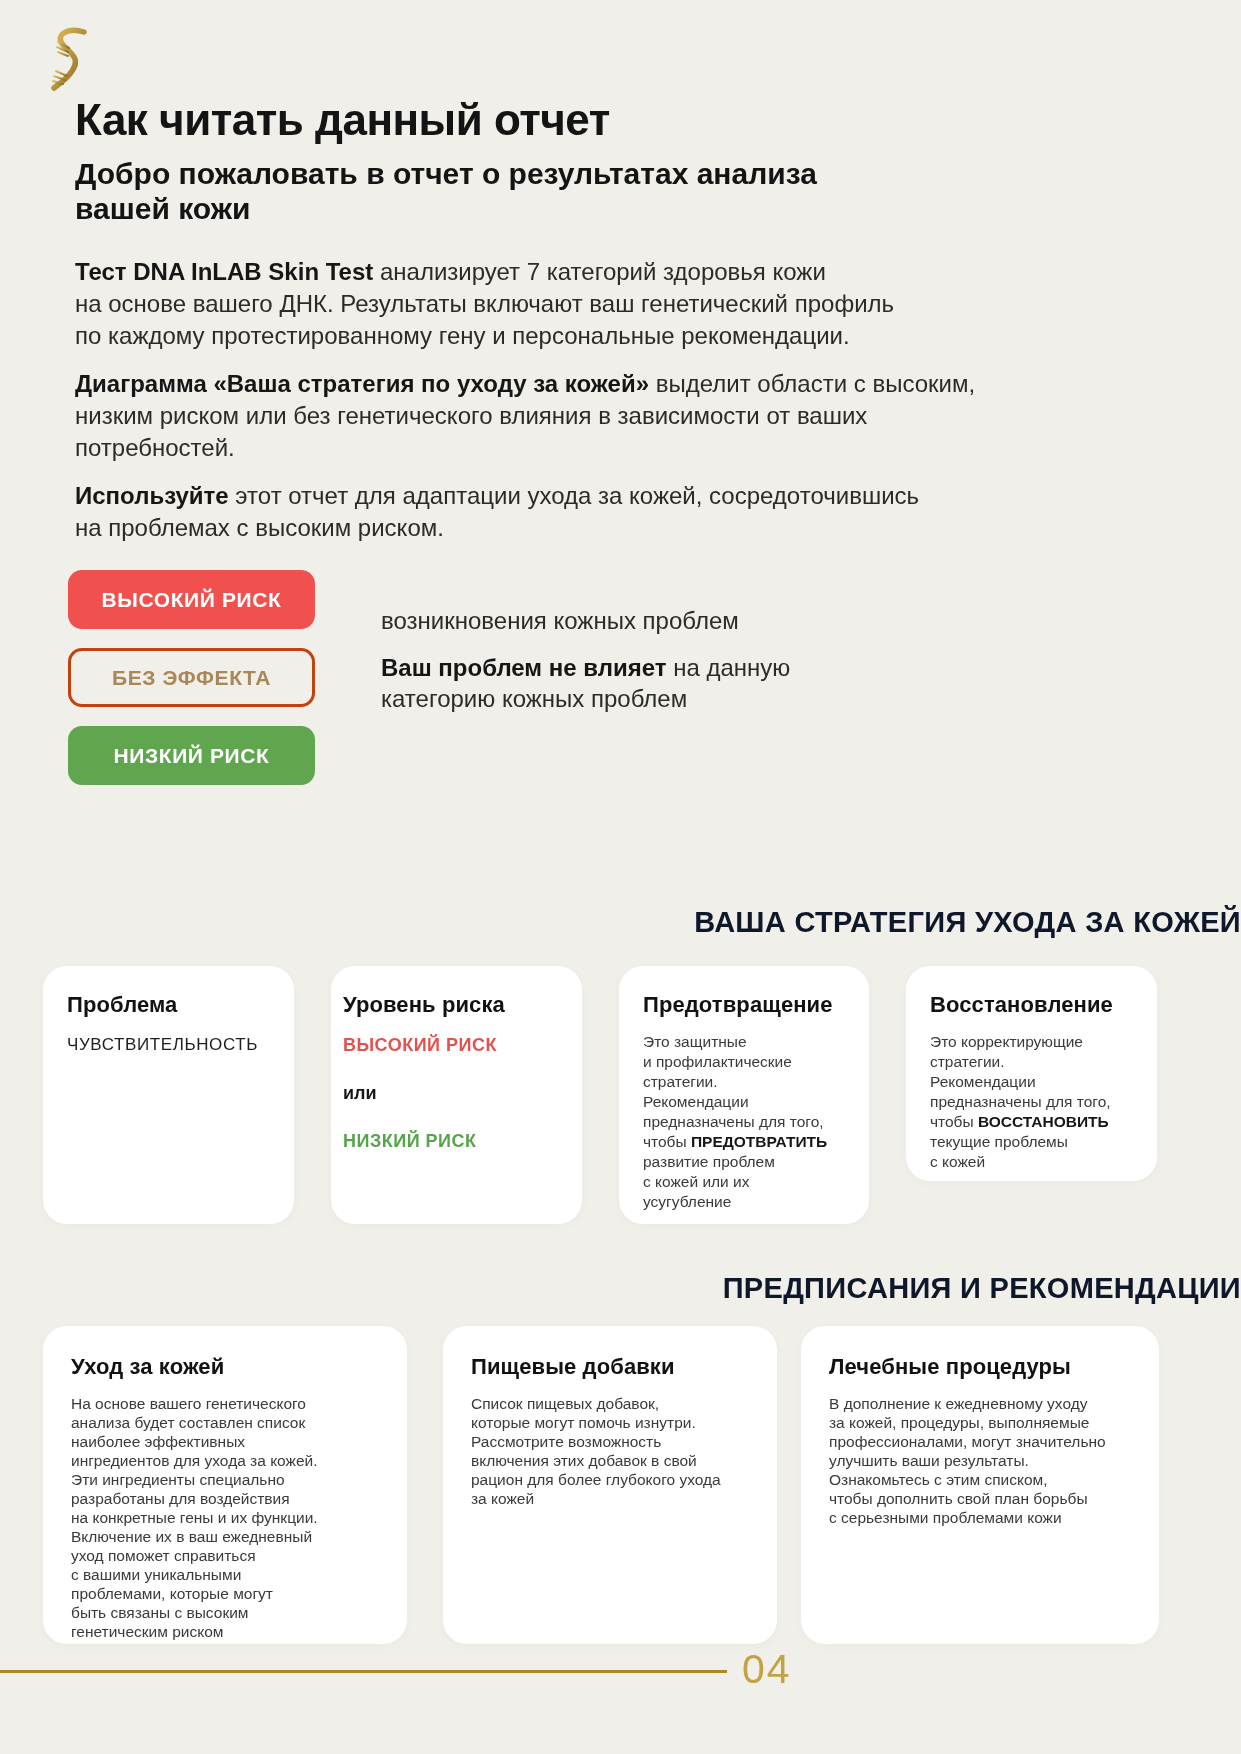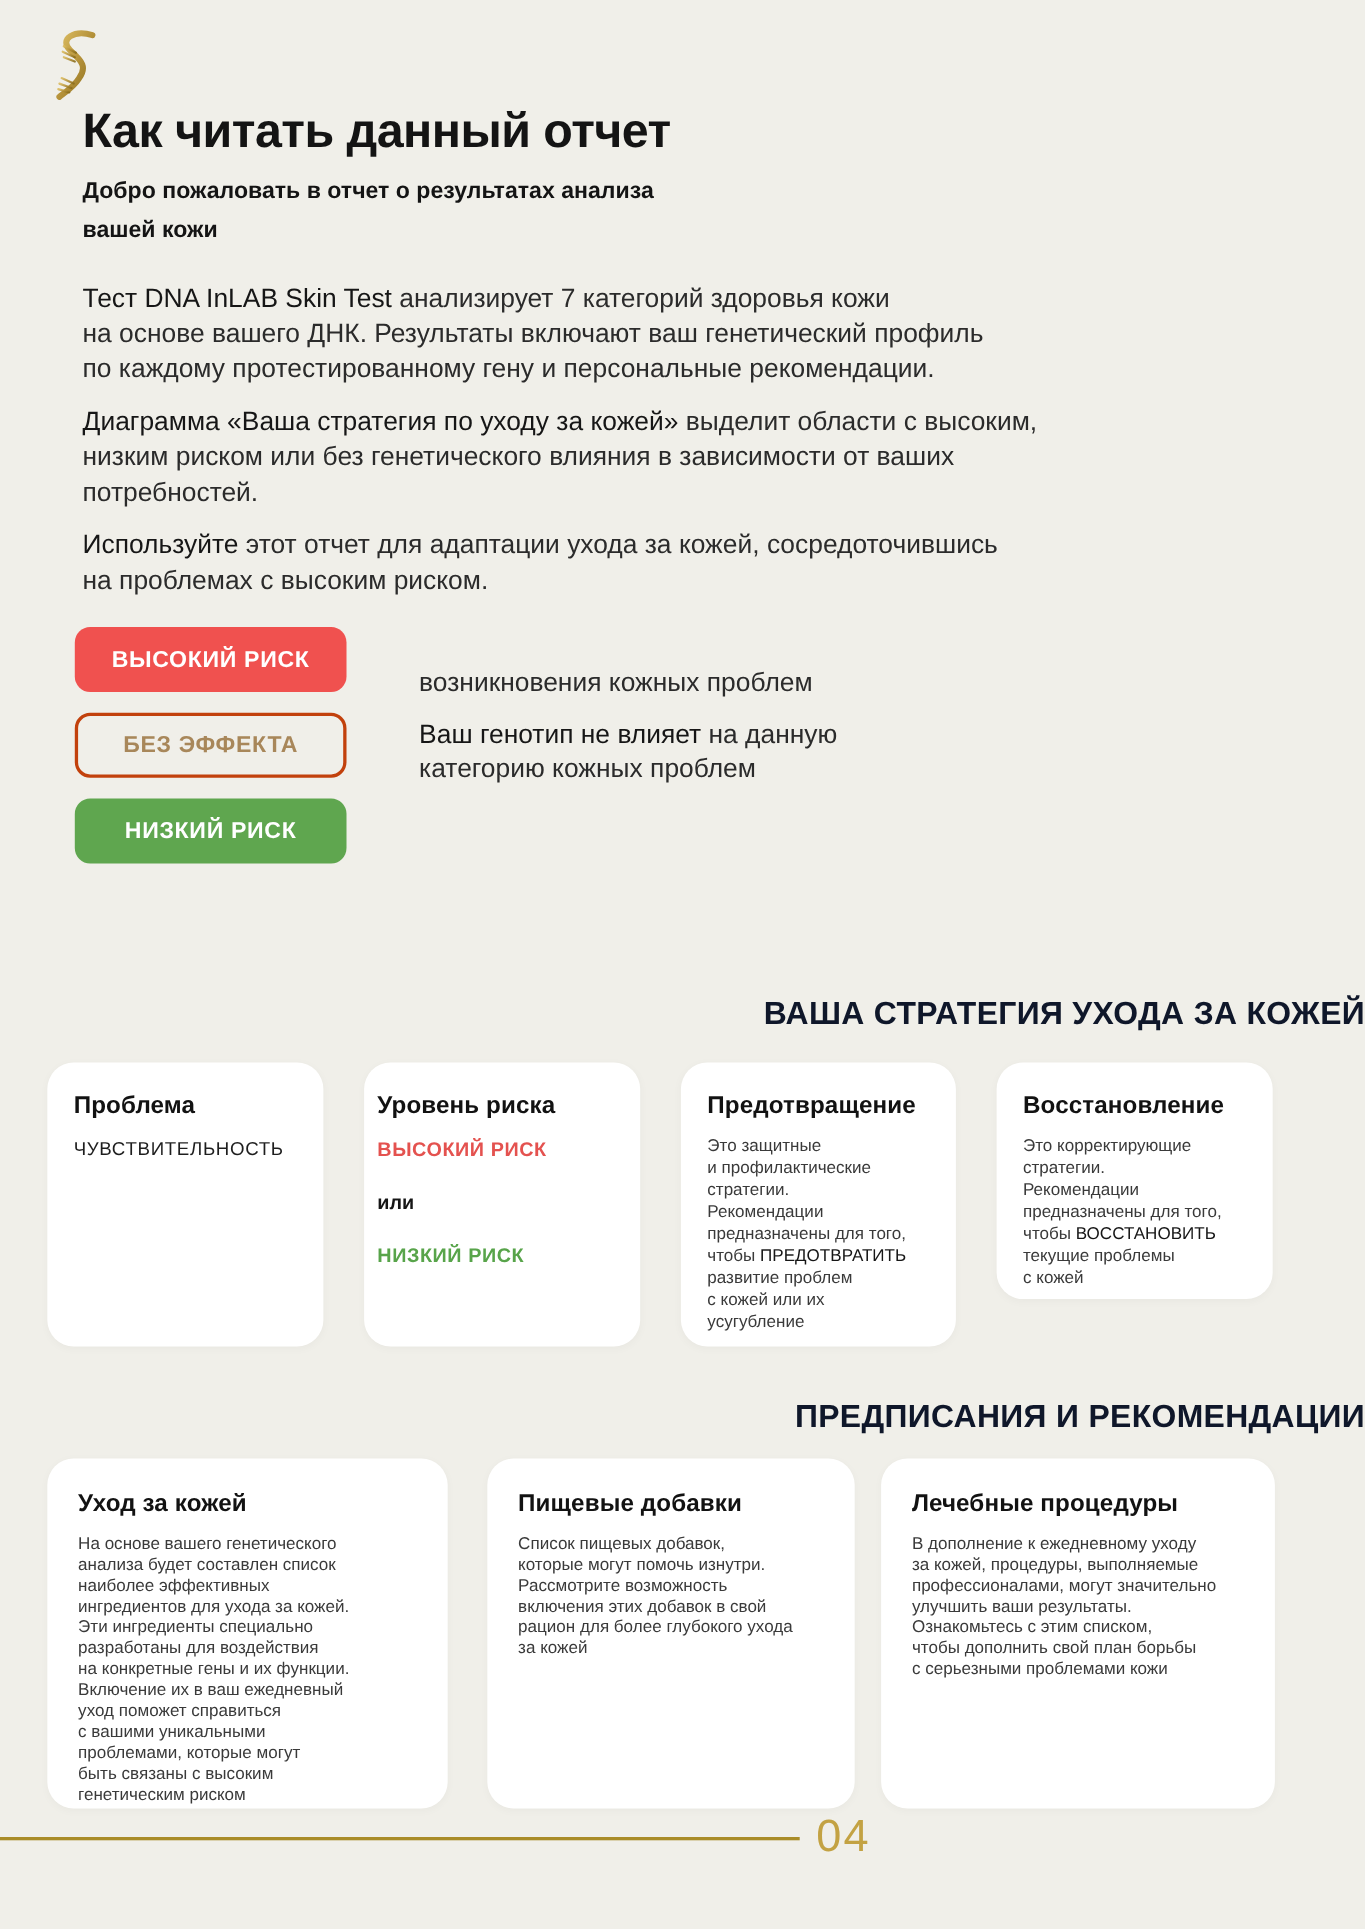--- a/index.html
+++ b/index.html
@@ -14,30 +14,30 @@
     box-sizing:border-box;
     padding-top:96px;
   }
   .logo{position:absolute;left:44px;top:26px;width:52px;height:66px;}
   h1.title{
     margin:0 0 0 75px;
     font-size:44px;line-height:48px;font-weight:800;letter-spacing:-0.5px;color:#141414;
   }
   h2.subtitle{
     margin:12px 0 0 75px;
-    font-size:21px;line-height:35px;font-weight:700;color:#141414;
+    font-size:30px;line-height:35px;font-weight:700;color:#141414;
     white-space:pre-line;
   }
   p.body{
     margin:16px 0 0 75px;
     font-size:24px;line-height:32px;color:#2b2b2b;font-weight:400;
     white-space:pre-line;
   }
   p.body.first{margin-top:30px;}
-  .b{font-weight:400;color:#161616;margin-top:30px;}
+  .b{font-weight:700;color:#161616;margin-top:30px;}
   .legend{margin:26px 0 0 68px;}
   .legend-row{display:flex;align-items:flex-start;margin-bottom:12px;}
   .badge{
     width:247px;height:59px;border-radius:14px;flex:none;
     display:flex;align-items:center;justify-content:center;
     font-size:21px;font-weight:700;letter-spacing:0.6px;box-sizing:border-box;
   }
   .badge-high{background:#f0514f;color:#ffffff;}
   .badge-none{background:transparent;border:3px solid #c2410c;color:#a8875a;}
   .badge-low{background:#5fa64f;color:#ffffff;}
@@ -120,21 +120,21 @@
 на проблемах с высоким риском.</span></p>
 
   <div class="legend">
     <div class="legend-row">
       <div class="badge badge-high">ВЫСОКИЙ РИСК</div>
       <div class="legend-desc"><span>
 возникновения кожных проблем</span></div>
     </div>
     <div class="legend-row">
       <div class="badge badge-none">БЕЗ ЭФФЕКТА</div>
-      <div class="legend-desc"><span class="b">Ваш генотип не влияет</span><span> на данную
+      <div class="legend-desc"><span class="b">Ваш проблем не влияет</span><span> на данную
 категорию кожных проблем</span></div>
     </div>
     <div class="legend-row">
       <div class="badge badge-low">НИЗКИЙ РИСК</div>
     </div>
   </div>
 
   <h3 class="section section-strategy">ВАША СТРАТЕГИЯ УХОДА ЗА КОЖЕЙ</h3>
 
   <div class="cards4">

